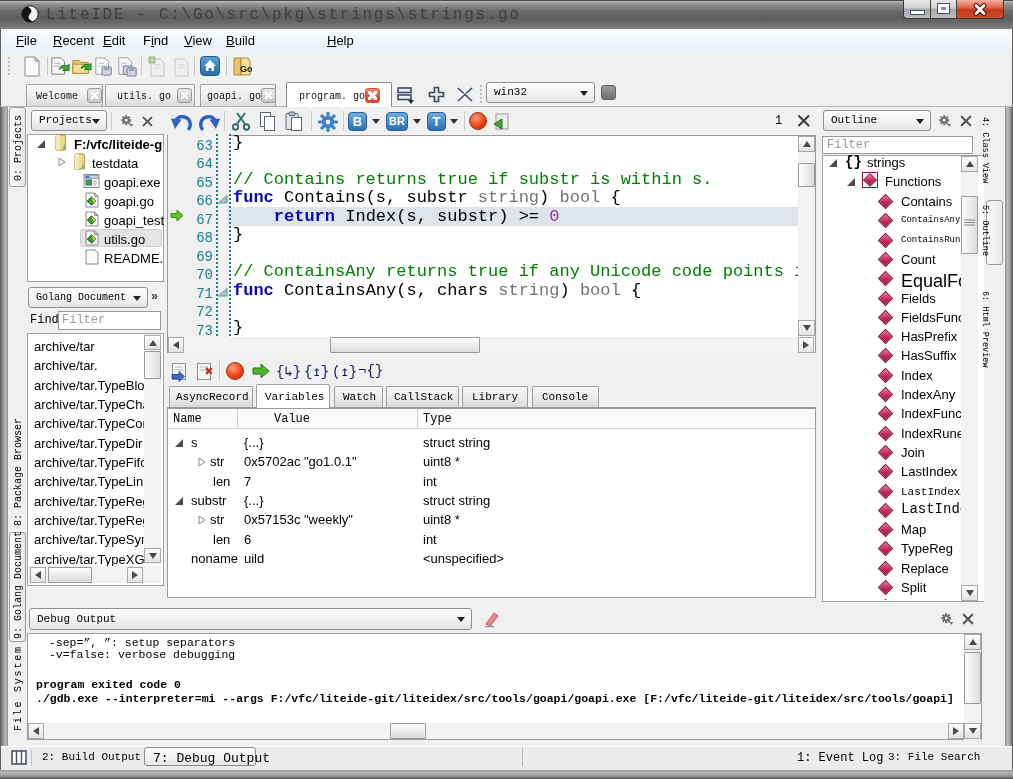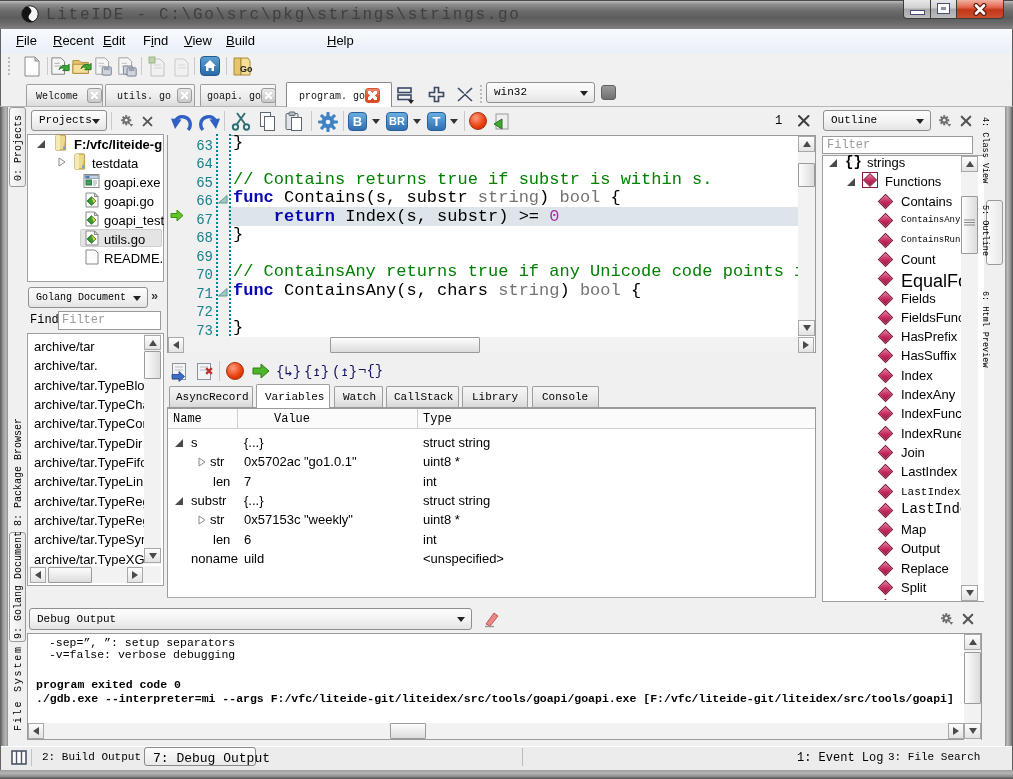--- a/index.html
+++ b/index.html
@@ -637,21 +637,21 @@
 <div style="position:absolute;left:78px;top:290px;font-size:13px;">Join</div>
 <div class="dmd" style="left:57px;top:311px;"></div>
 <div style="position:absolute;left:78px;top:309px;font-size:13px;">LastIndex</div>
 <div class="dmd" style="left:57px;top:331px;"></div>
 <div style="position:absolute;left:78px;top:331px;font-family:'Liberation Mono',monospace;font-size:11px;">LastIndexAn</div>
 <div class="dmd" style="left:57px;top:350px;"></div>
 <div style="position:absolute;left:78px;top:346px;font-family:Liberation Mono, monospace;font-size:14px;">LastIndexFu</div>
 <div class="dmd" style="left:57px;top:369px;"></div>
 <div style="position:absolute;left:78px;top:367px;font-size:13px;">Map</div>
 <div class="dmd" style="left:57px;top:388px;"></div>
-<div style="position:absolute;left:78px;top:386px;font-size:13px;">Output</div>
+<div style="position:absolute;left:78px;top:386px;font-size:13px;">TypeReg</div>
 <div class="dmd" style="left:57px;top:408px;"></div>
 <div style="position:absolute;left:78px;top:406px;font-size:13px;">Replace</div>
 <div class="dmd" style="left:57px;top:427px;"></div>
 <div style="position:absolute;left:78px;top:425px;font-size:13px;">Split</div>
 <div class="dmd" style="left:57px;top:446px;"></div>
 <div style="position:absolute;left:78px;top:444px;font-size:13px;">SplitAfter</div>
   </div>
 <div class="abs" style="left:961px;top:156px;width:17px;height:445px;background:#f2f2f2;"></div>
 <div class="sb-btn" style="left:961px;top:156px;width:17px;height:16px;"></div>
 <div class="sb-tri" style="left:966px;top:161px;border-left:4px solid transparent;border-right:4px solid transparent;border-bottom:6px solid #4a4a4a;"></div>

